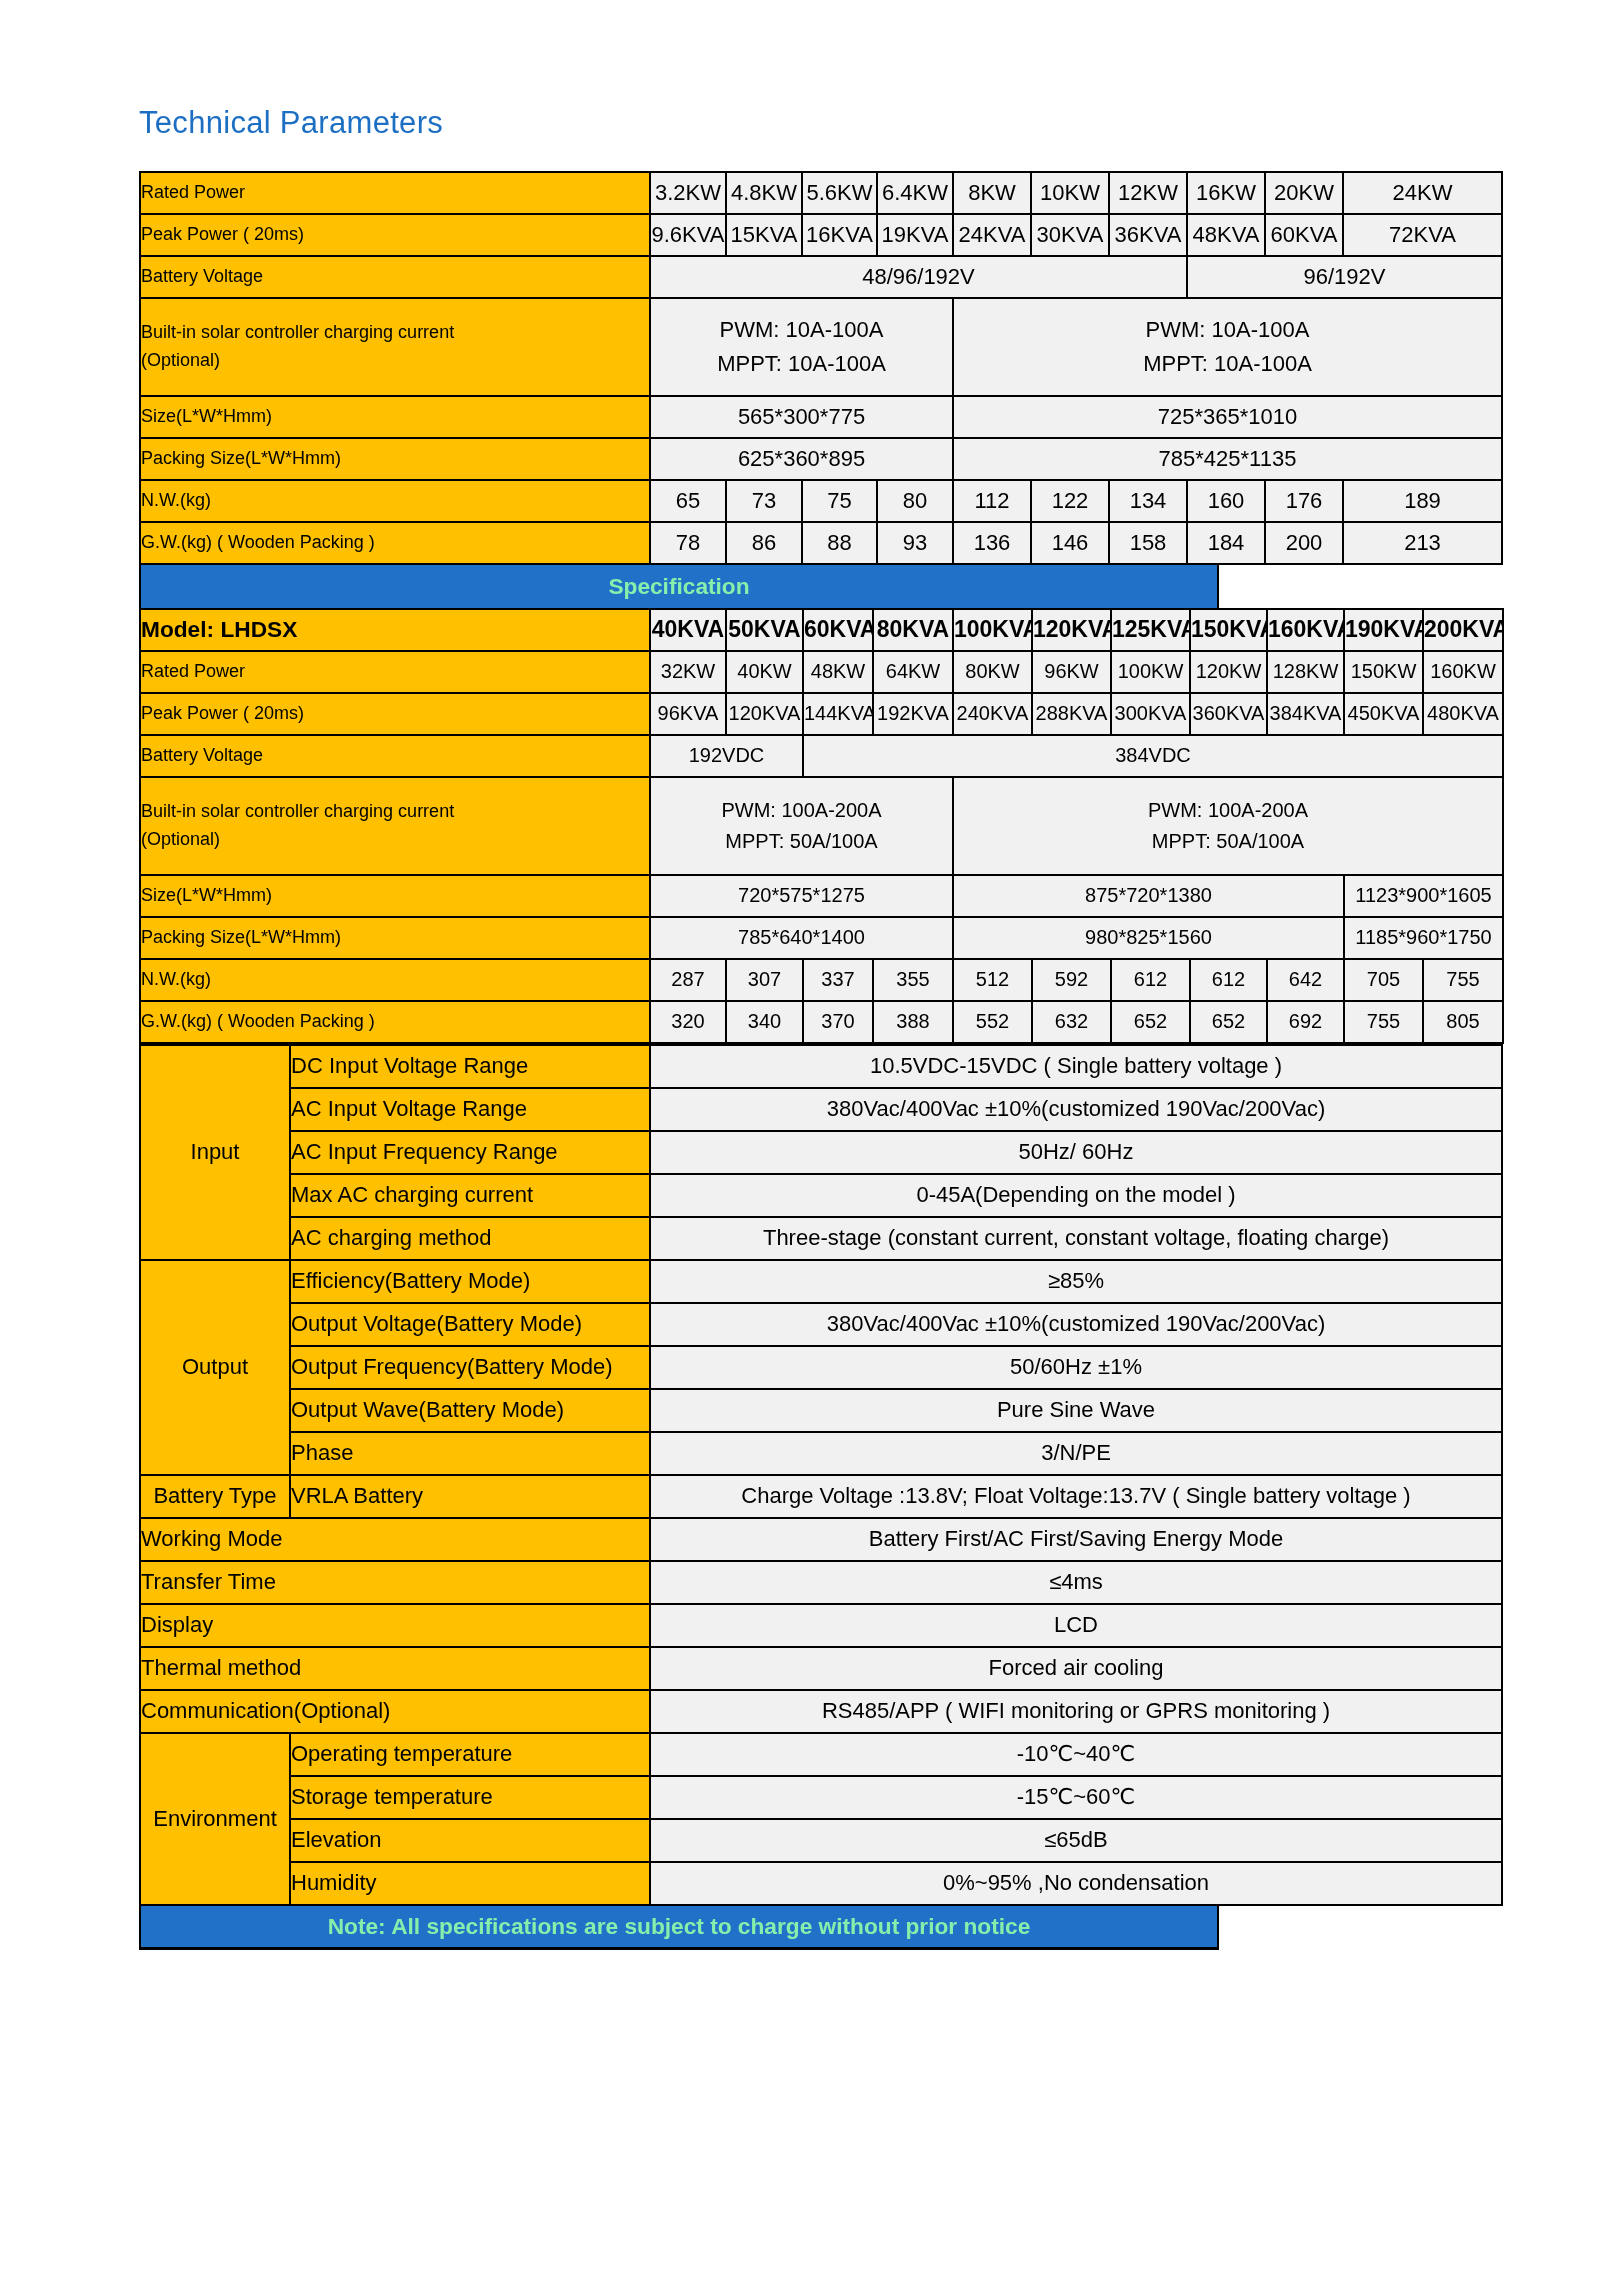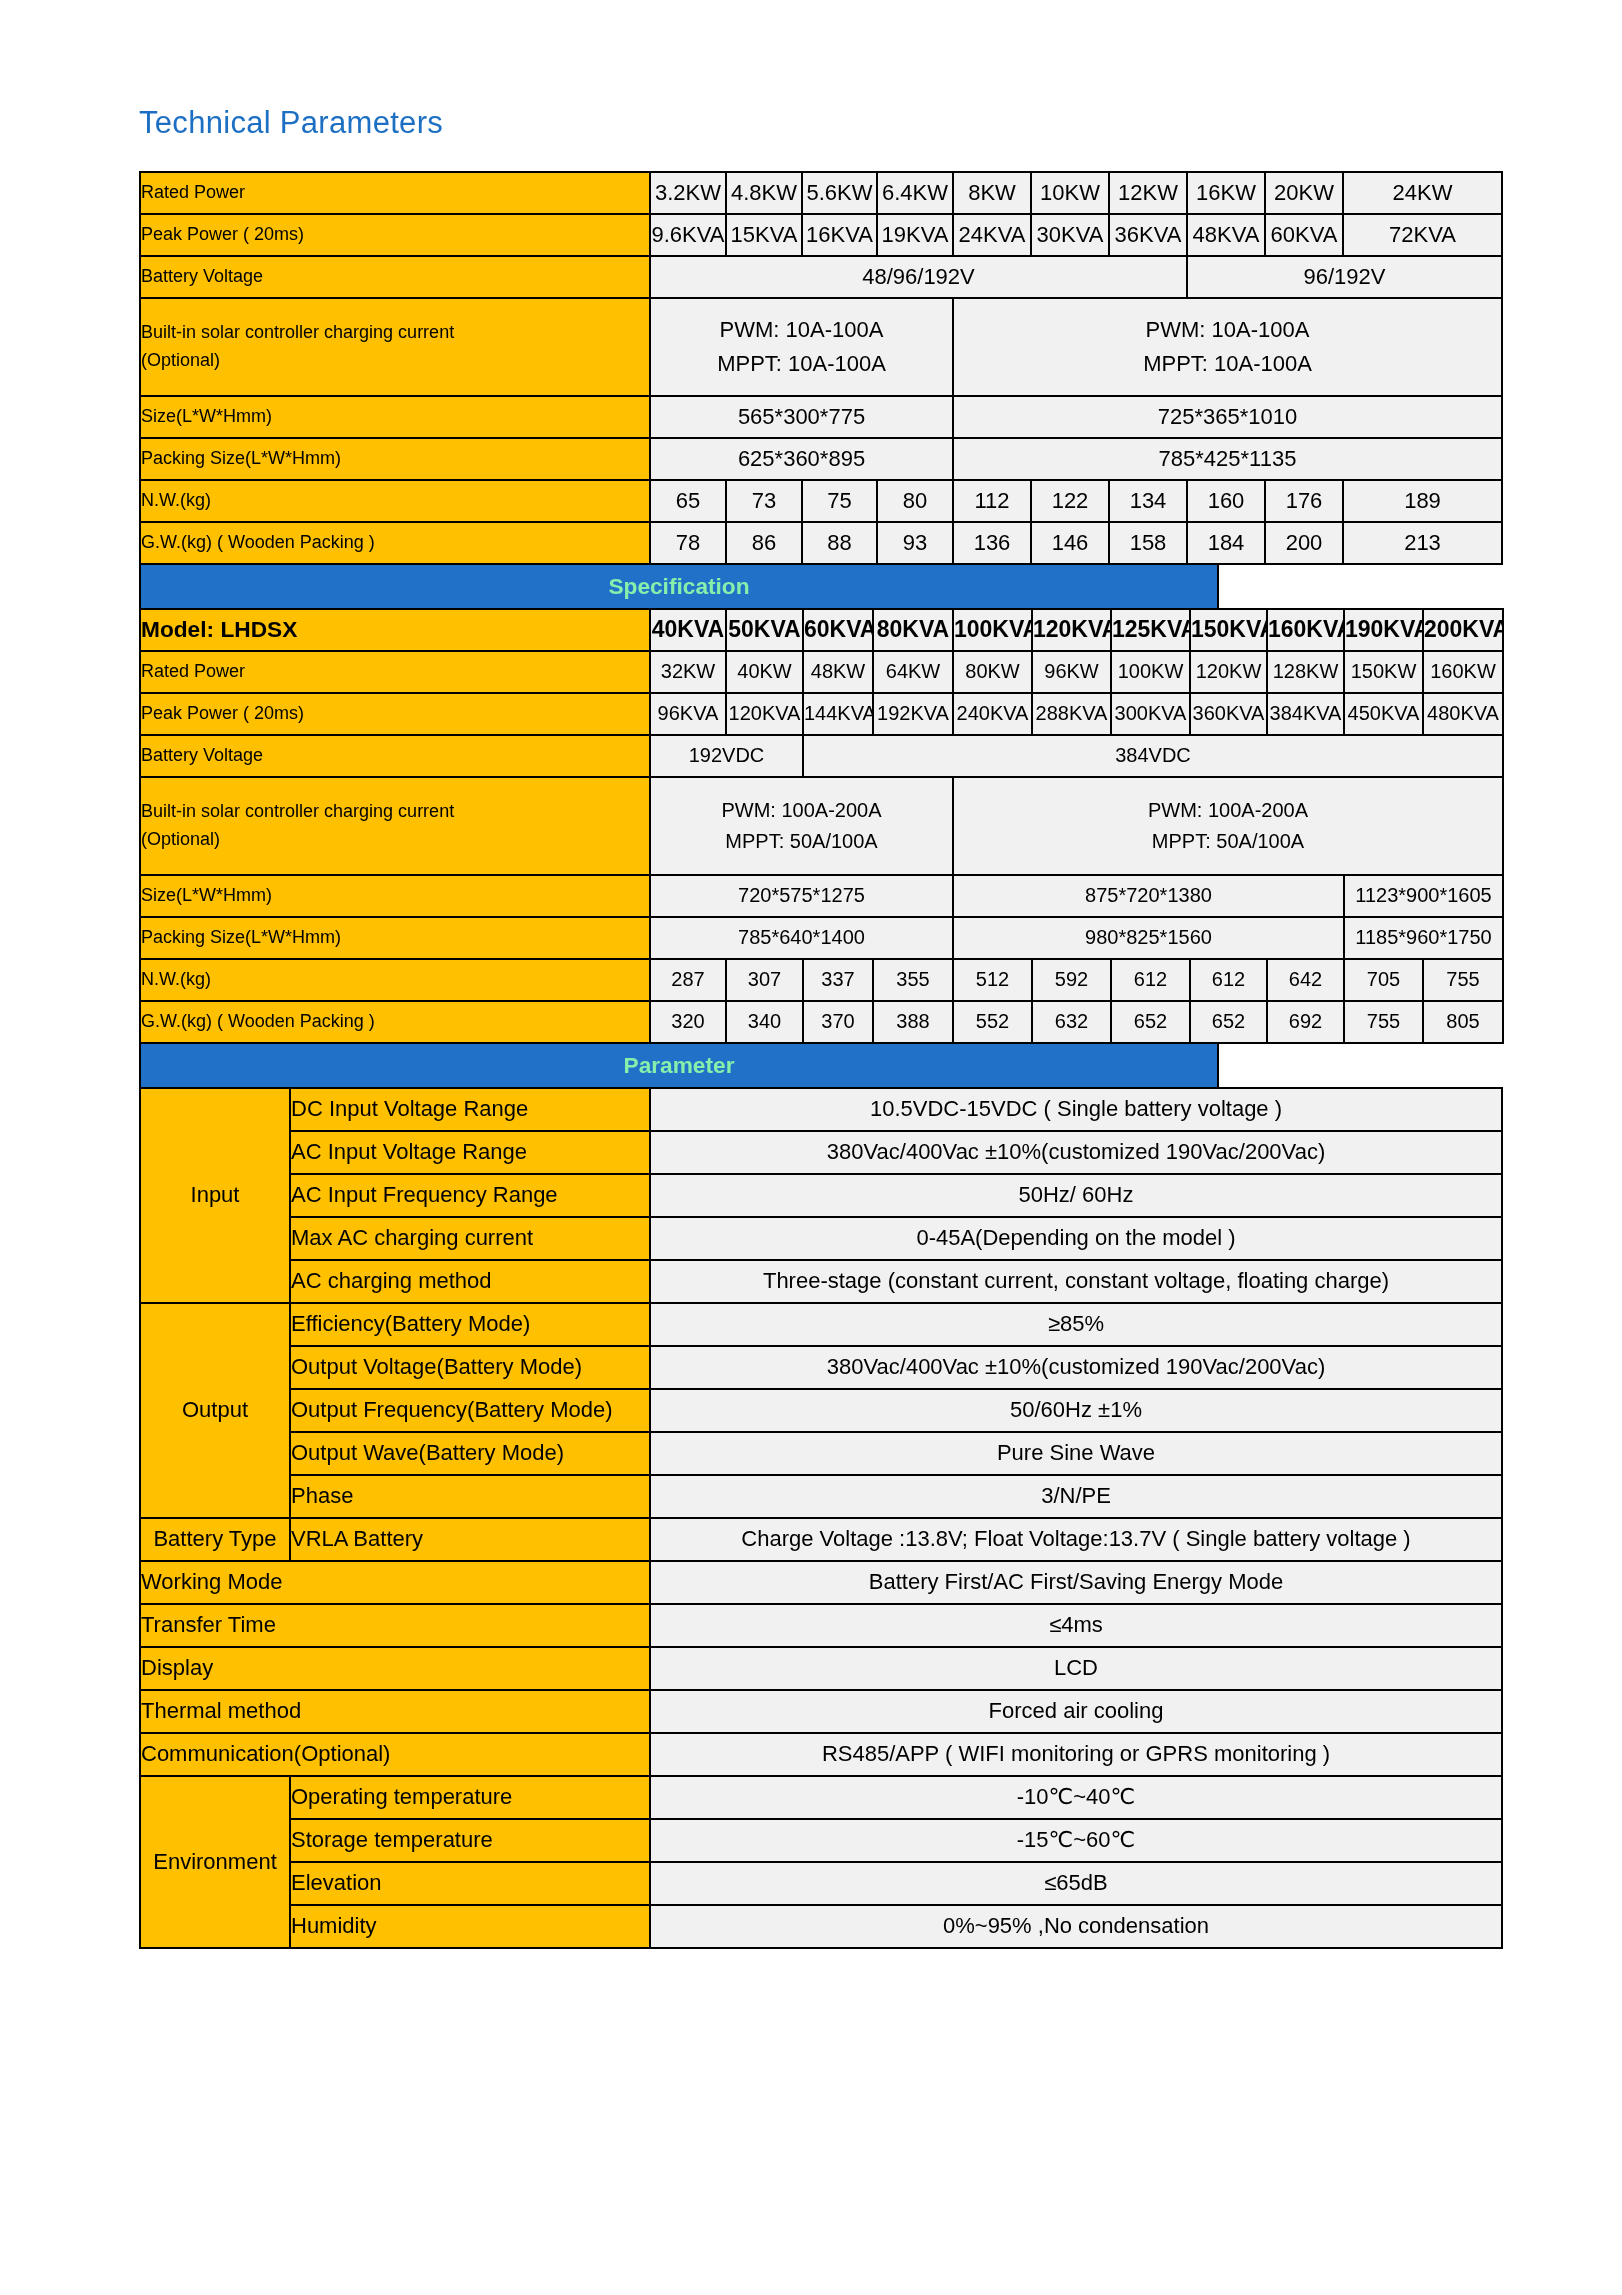--- a/index.html
+++ b/index.html
@@ -245,23 +245,20 @@
             <td class="t-val pre">632</td>
             <td class="t-val pre">652</td>
             <td class="t-val pre">652</td>
             <td class="t-val pre">692</td>
             <td class="t-val pre">755</td>
             <td class="t-val pre">805</td>
           </tr>
         </tbody>
       </table>
 
-    <div class="banner">
-      <span>Parameter</span>
-    </div>
 
     <table id="t-param" class="spec param">
         <colgroup>
           <col style="width: 150px;">
           <col style="width: 360px;">
           <col style="width: 852px;">
         </colgroup>
         <tbody>
           <tr>
             <td class="p-group" rowspan="5">Input</td>
@@ -343,15 +340,18 @@
             <td class="p-sub">Elevation</td>
             <td class="p-val">≤65dB</td>
           </tr>
           <tr>
             <td class="p-sub">Humidity</td>
             <td class="p-val">0%~95% ,No condensation</td>
           </tr>
         </tbody>
       </table>
 
+    <div class="banner note">
+      <span>Note: All specifications are subject to charge without prior notice</span>
+    </div>
   </div>
 </div>
 
 
 </body></html>

